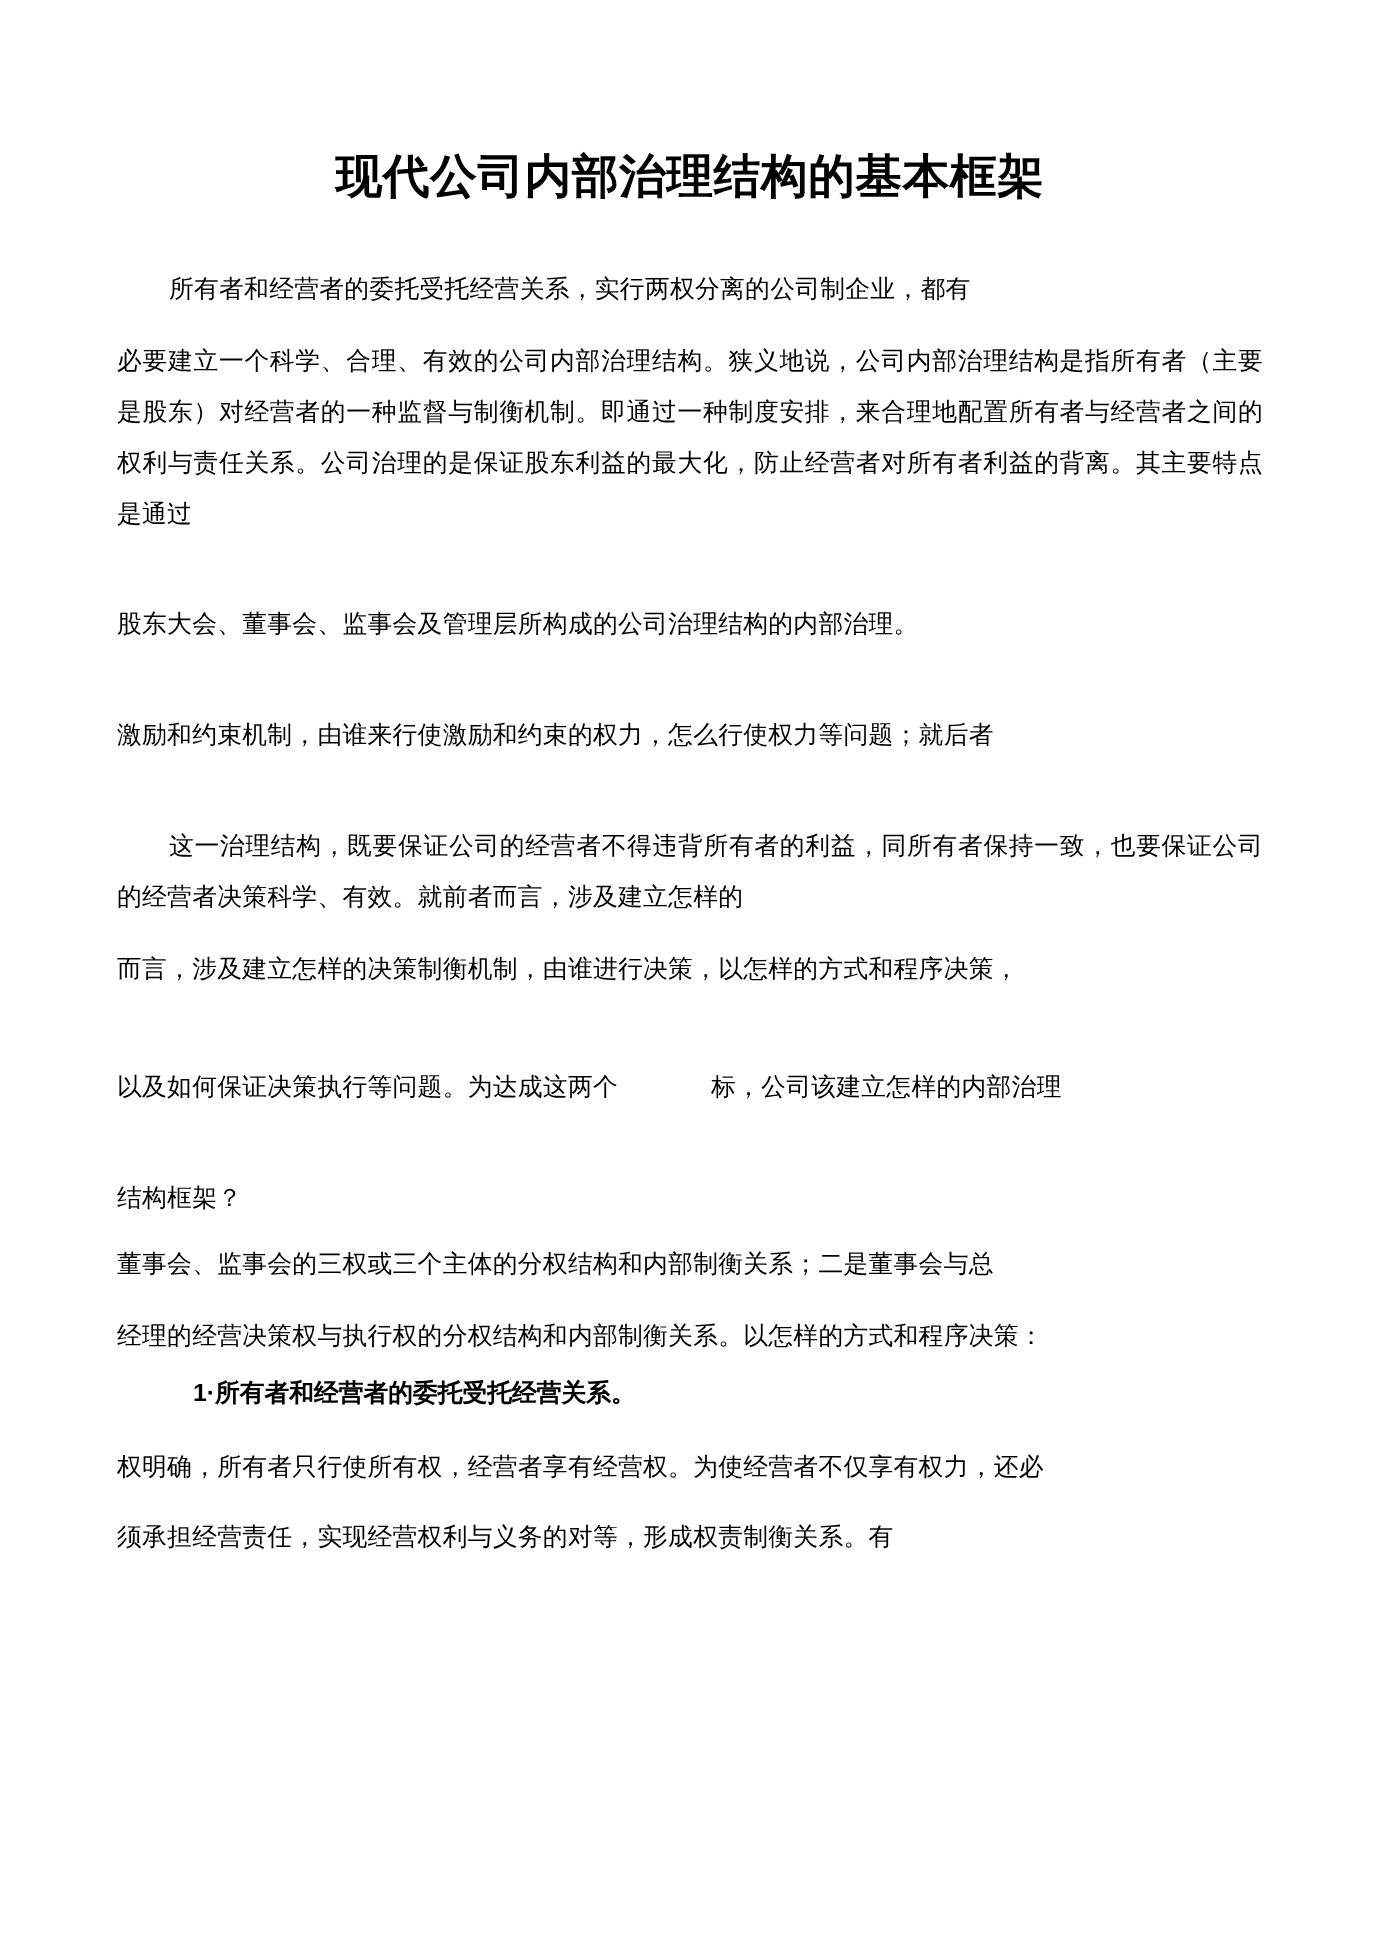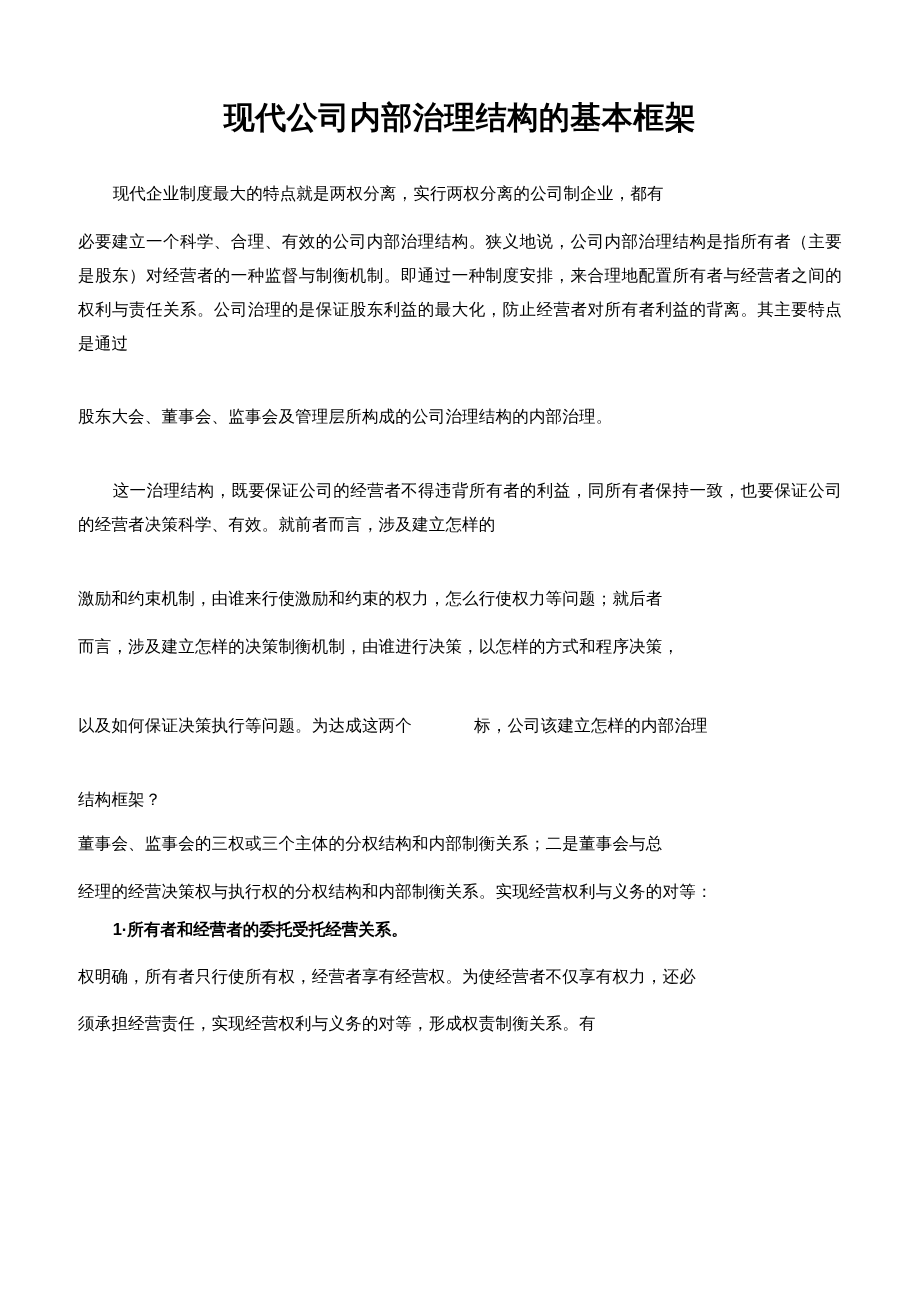--- a/index.html
+++ b/index.html
@@ -61,55 +61,55 @@
   }
   .spacer-gap {
     display: inline-block;
     width: 62px;
   }
   .list-item {
     font-weight: bold;
     font-size: 16.5px;
     line-height: 2.0;
     text-indent: 2.1em;
-    margin: 0;
+    margin: 16px;
   }
   .bold {
     font-weight: normal;
   }
 </style>
 </head>
 <body>
 
 <div class="page">
 
   <h1 class="doc-title">现代公司内部治理结构的基本框架</h1>
 
   <div class="body-block">
 
-    <p class="para indent gap-md">现代企业制度最大的特点就是两权分离，实行两权分离的公司制企业，都有</p>
+    <p class="para indent gap-md">所有者和经营者的委托受托经营关系，实行两权分离的公司制企业，都有</p>
 
     <p class="para gap-md">必要建立一个科学、合理、有效的公司内部治理结构。狭义地说，公司内部治理结构是指所有者（主要是股东）对经营者的一种监督与制衡机制。即通过一种制度安排，来合理地配置所有者与经营者之间的权利与责任关系。公司治理的是保证股东利益的最大化，防止经营者对所有者利益的背离。其主要特点是通过</p>
 
     <p class="para gap-lg">股东大会、董事会、监事会及管理层所构成的公司治理结构的内部治理。</p>
 
+    <p class="para gap-lg">激励和约束机制，由谁来行使激励和约束的权力，怎么行使权力等问题；就后者</p>
+
     <p class="para indent gap-lg">这一治理结构，既要保证公司的经营者不得违背所有者的利益，同所有者保持一致，也要保证公司的经营者决策科学、有效。就前者而言，涉及建立怎样的</p>
-
-    <p class="para gap-lg">激励和约束机制，由谁来行使激励和约束的权力，怎么行使权力等问题；就后者</p>
 
     <p class="para gap-md">而言，涉及建立怎样的决策制衡机制，由谁进行决策，以怎样的方式和程序决策，</p>
 
     <p class="para gap-md tight"><span>以及如何保证决策执行等问题。为达成这两个</span><span class="spacer-gap"></span><span>标，公司该建立怎样的内部治理</span></p>
 
     <p class="para tight">结构框架？</p>
 
 
     <p class="para bold gap-md">董事会、监事会的三权或三个主体的分权结构和内部制衡关系；二是董事会与总</p>
 
-    <p class="para bold gap-md">经理的经营决策权与执行权的分权结构和内部制衡关系。实现经营权利与义务的对等：</p>
+    <p class="para bold gap-md">经理的经营决策权与执行权的分权结构和内部制衡关系。以怎样的方式和程序决策：</p>
 
     <p class="list-item gap-sm">1·所有者和经营者的委托受托经营关系。</p>
 
 
     <p class="para gap-md">权明确，所有者只行使所有权，经营者享有经营权。为使经营者不仅享有权力，还必</p>
 
     <p class="para gap-md">须承担经营责任，实现经营权利与义务的对等，形成权责制衡关系。有</p>
 
   </div>
 </div>

